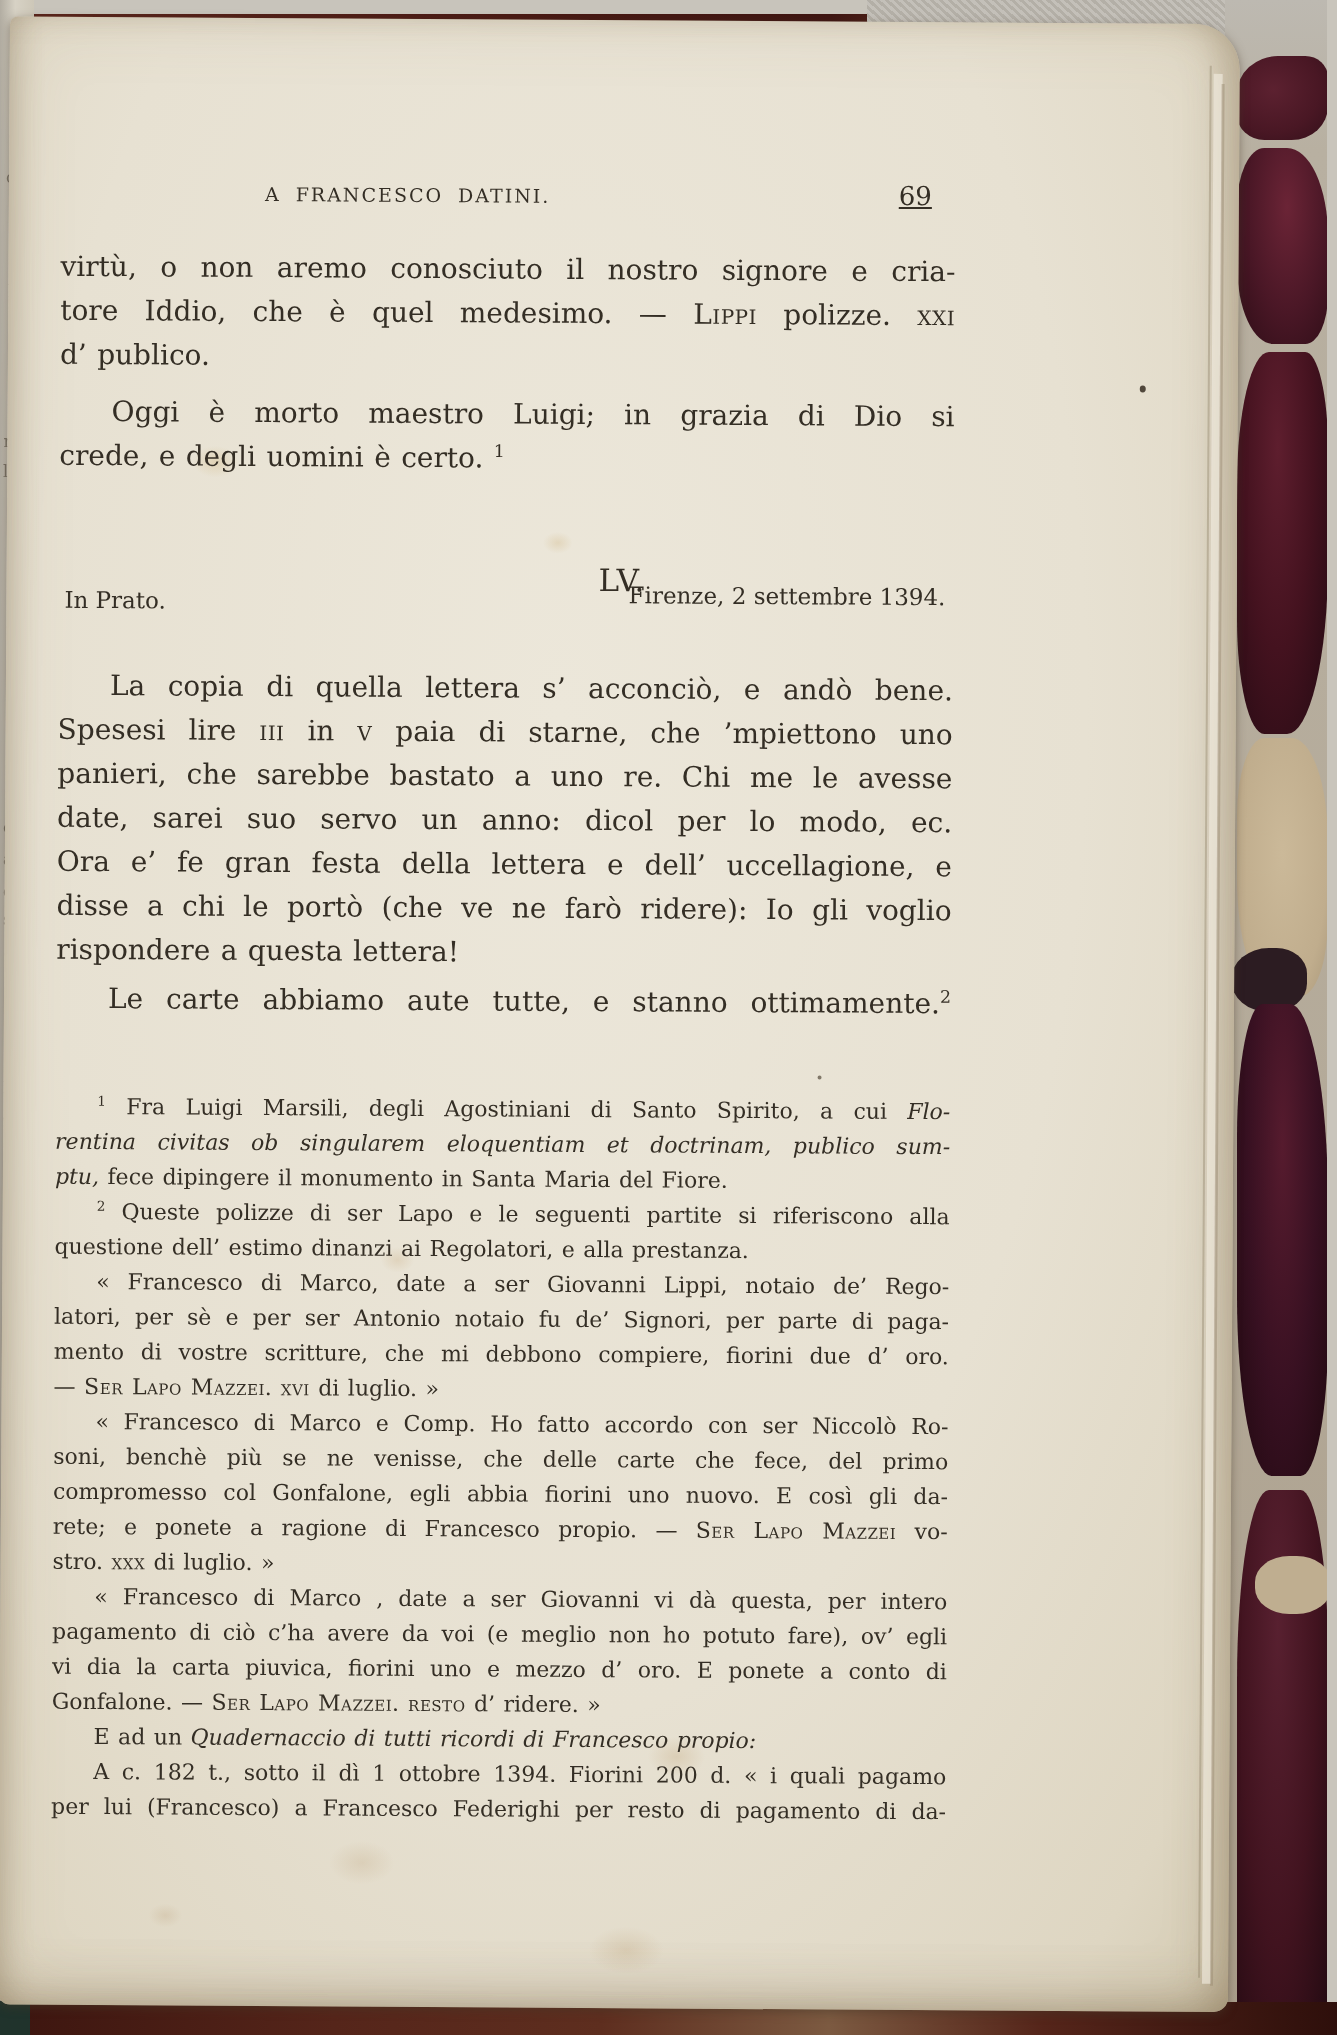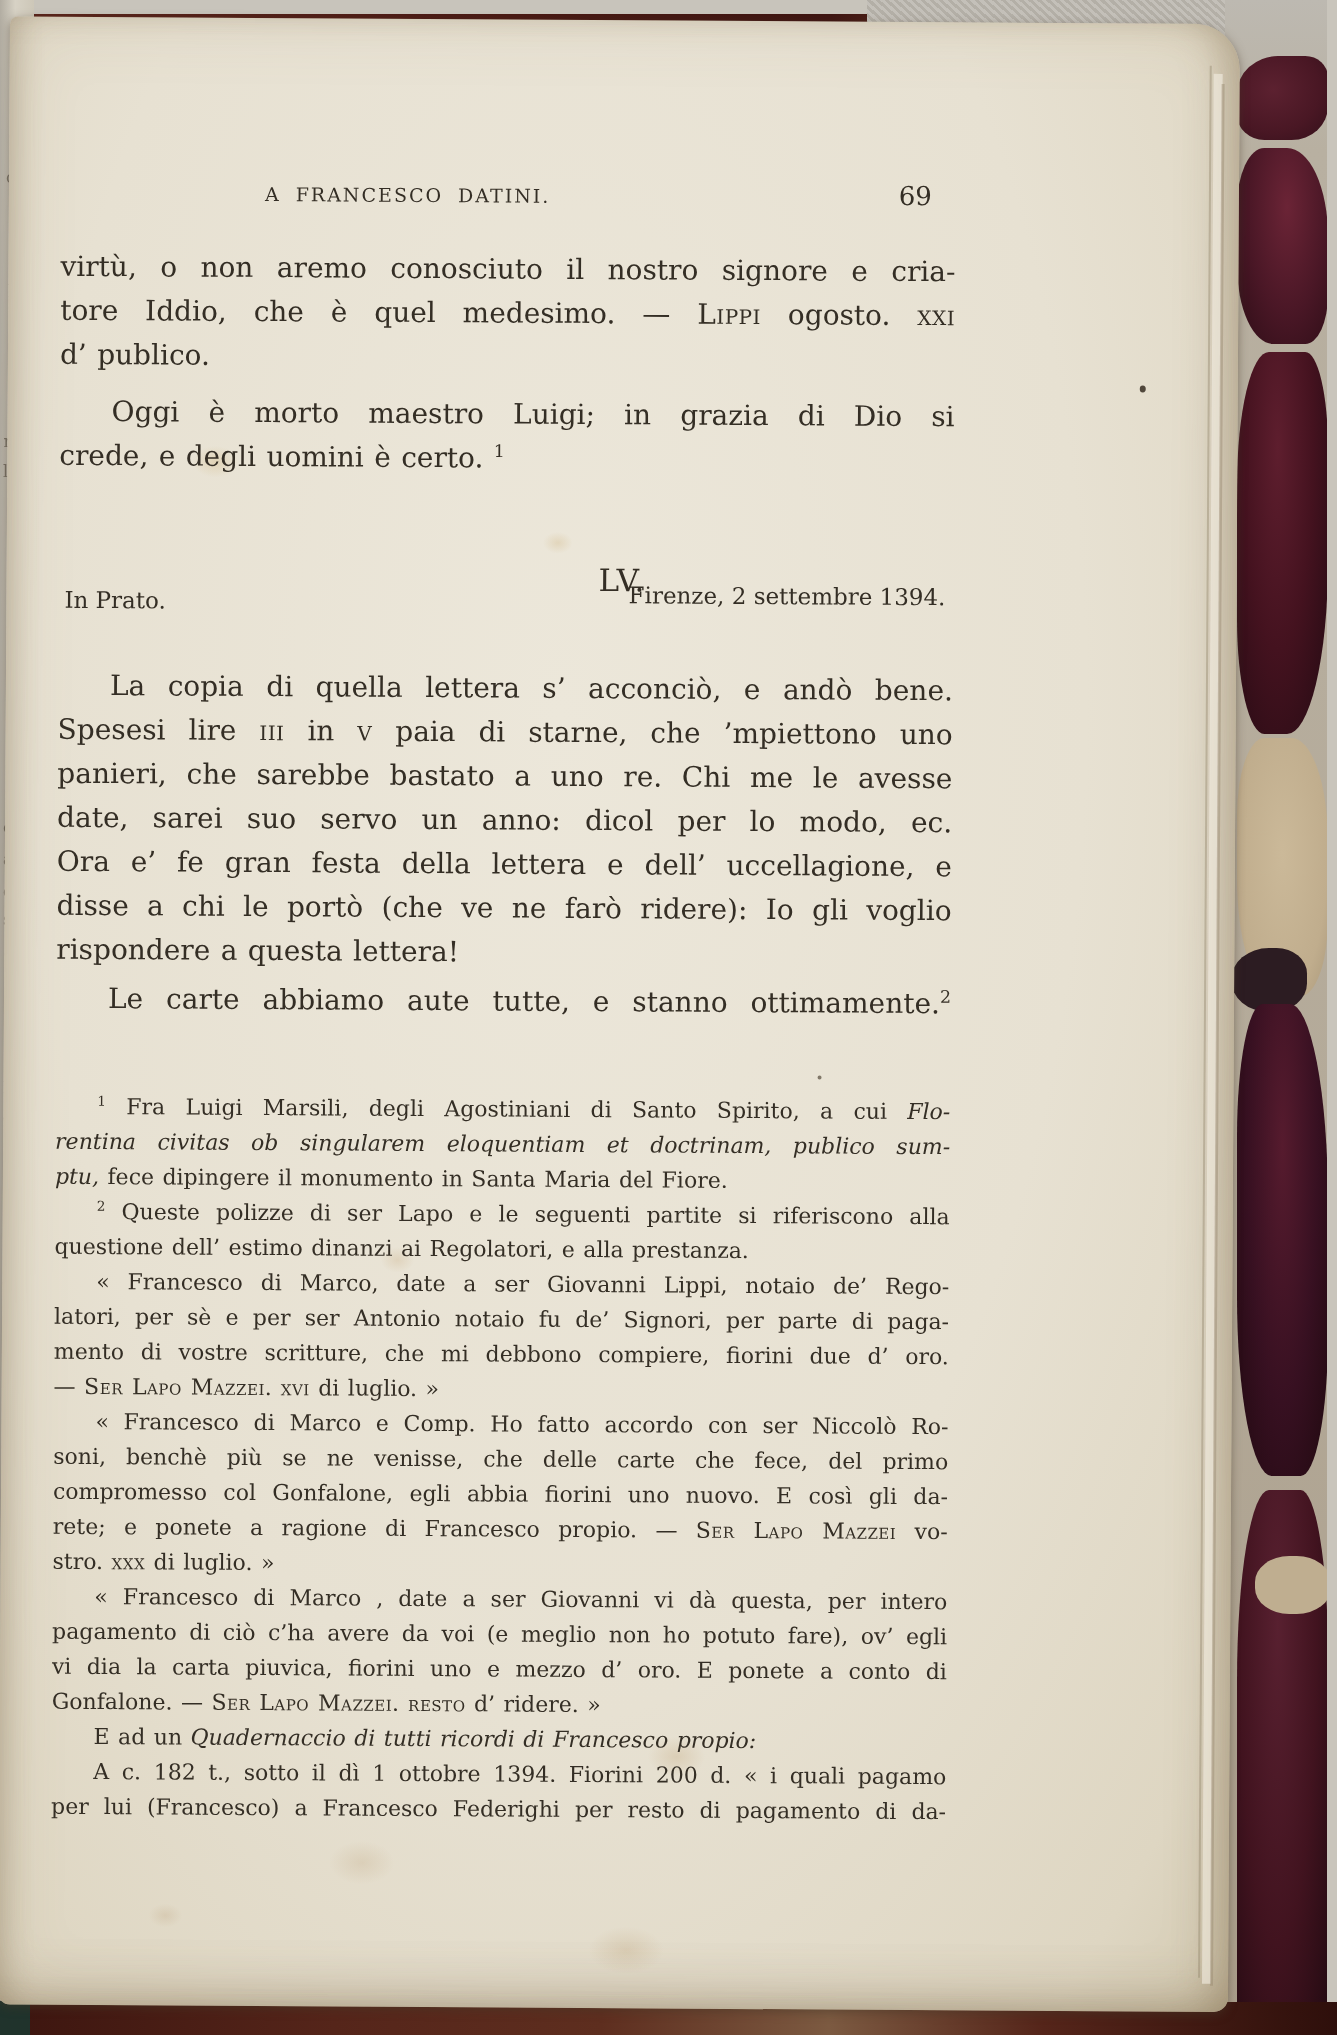--- a/index.html
+++ b/index.html
@@ -101,21 +101,21 @@
   
   .text-layer{
     position:absolute;left:52px;top:0;width:895px;height:100%;
     color:#342e25;
   }
   .pg-header{position:absolute;top:162px;left:0;right:0;height:44px;}
   .running-title{
     position:absolute;left:204px;top:3px;
     font-size:19px;letter-spacing:2px;word-spacing:7px;
   }
-  .page-number{position:absolute;right:24px;top:-3px;font-size:26px;}
+  .page-number{position:absolute;right:24px;top:-3px;font-size:26px;text-decoration:underline;}
 
   .textcol{font-size:28px;line-height:44px;}
   #intro{position:absolute;top:228px;left:0;right:0;}
   #intro .block + .block{margin-top:13px;}
   .letter-heading{position:absolute;top:540px;left:0;right:0;height:64px;}
   .place{position:absolute;left:6px;top:30px;font-size:23px;}
   .letter-no{position:absolute;left:540px;top:2px;font-size:31px;letter-spacing:1px;}
   .dateline{position:absolute;right:8px;top:22px;font-size:23px;}
   #letter{position:absolute;top:647px;left:0;right:0;}
   #letter .block + .block{margin-top:5px;}
@@ -192,21 +192,21 @@
     <div class="text-layer">
 
       <div class="pg-header">
         <div class="running-title">A FRANCESCO DATINI.</div>
         <div class="page-number">69</div>
       </div>
 
       <div id="intro" class="textcol">
           <div class="block">
             <div class="tl j"><span>virtù, o non aremo conosciuto il nostro signore e cria-</span></div>
-            <div class="tl j"><span>tore Iddio, che è quel medesimo. — </span><span class="sc">Lippi</span><span> ogosto. </span><span class="sc">xxi</span></div>
+            <div class="tl j"><span>tore Iddio, che è quel medesimo. — </span><span class="sc">Lippi</span><span> polizze. </span><span class="sc">xxi</span></div>
             <div class="tl"><span>d’ publico.</span></div>
           </div>
           <div class="block">
             <div class="tl j ind"><span>Oggi è morto maestro Luigi; in grazia di Dio si</span></div>
             <div class="tl"><span>crede, e degli uomini è certo. </span><span class="sup">1</span></div>
           </div>
         </div>
 
       <div class="letter-heading">
         <div class="place">In Prato.</div>

